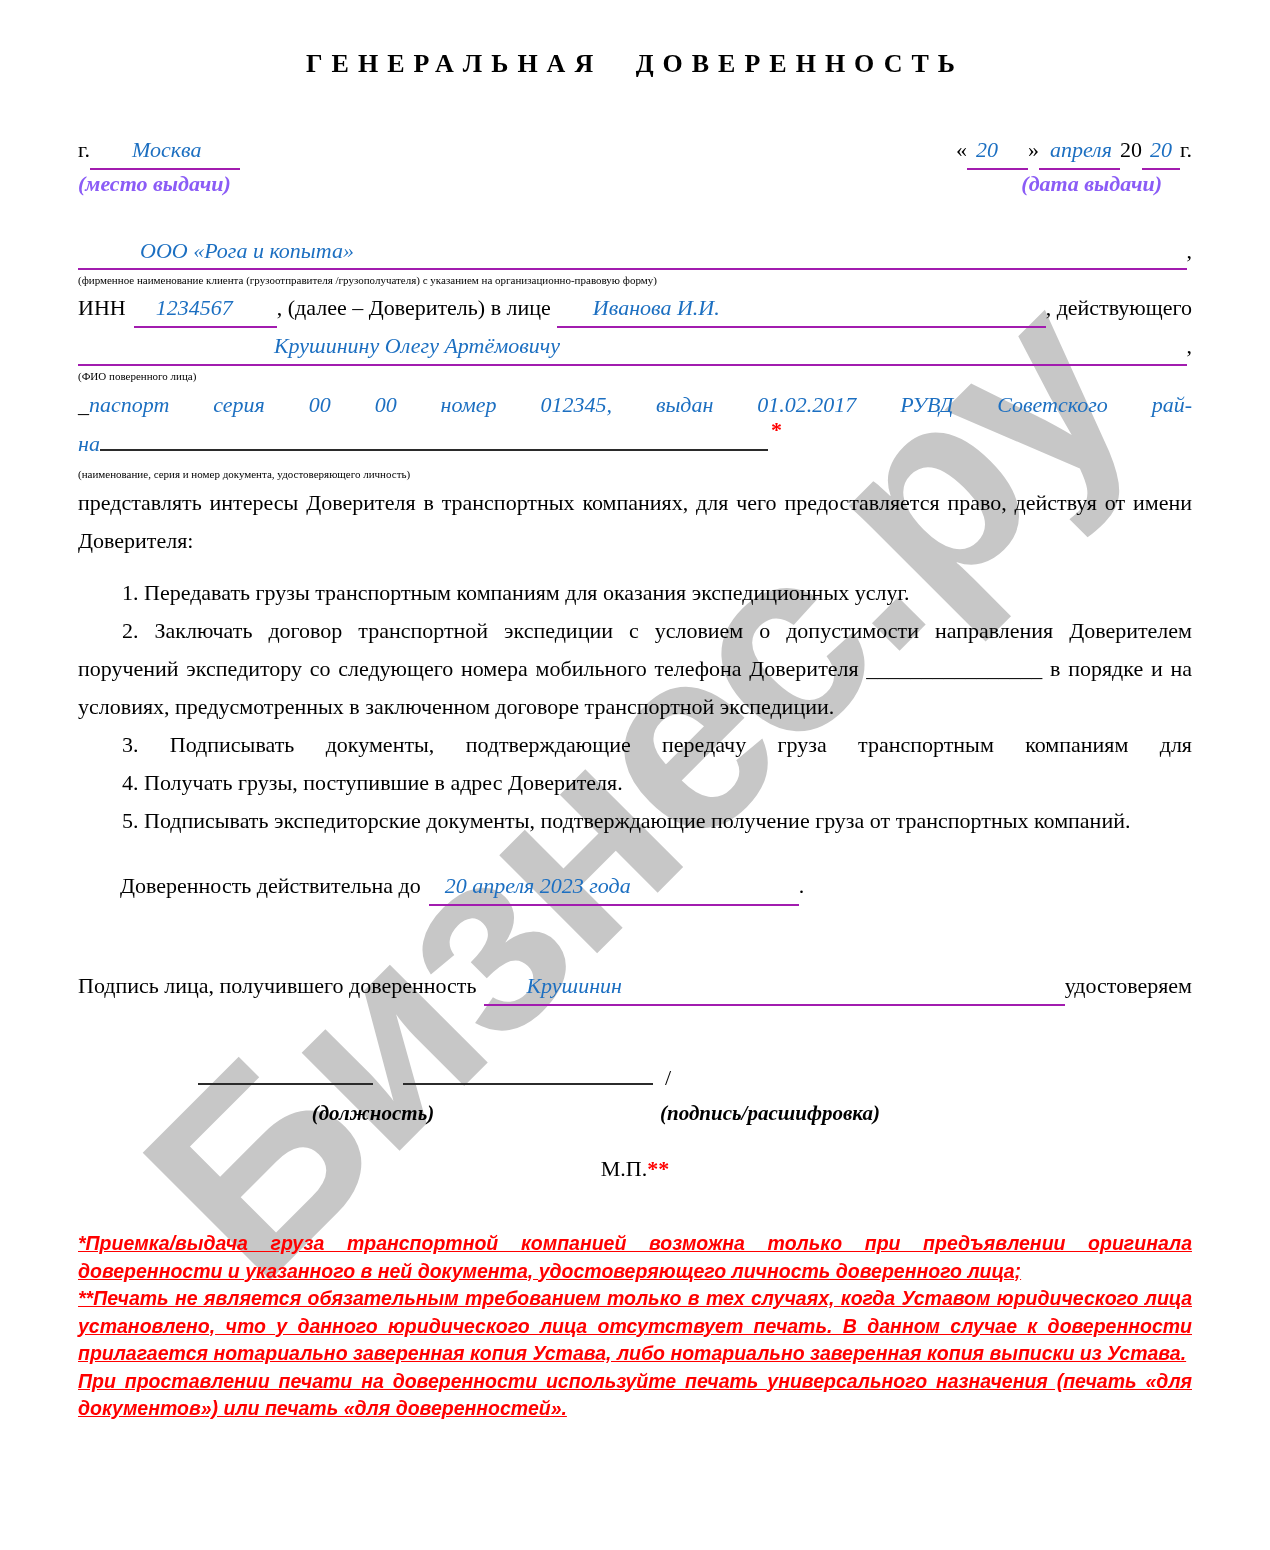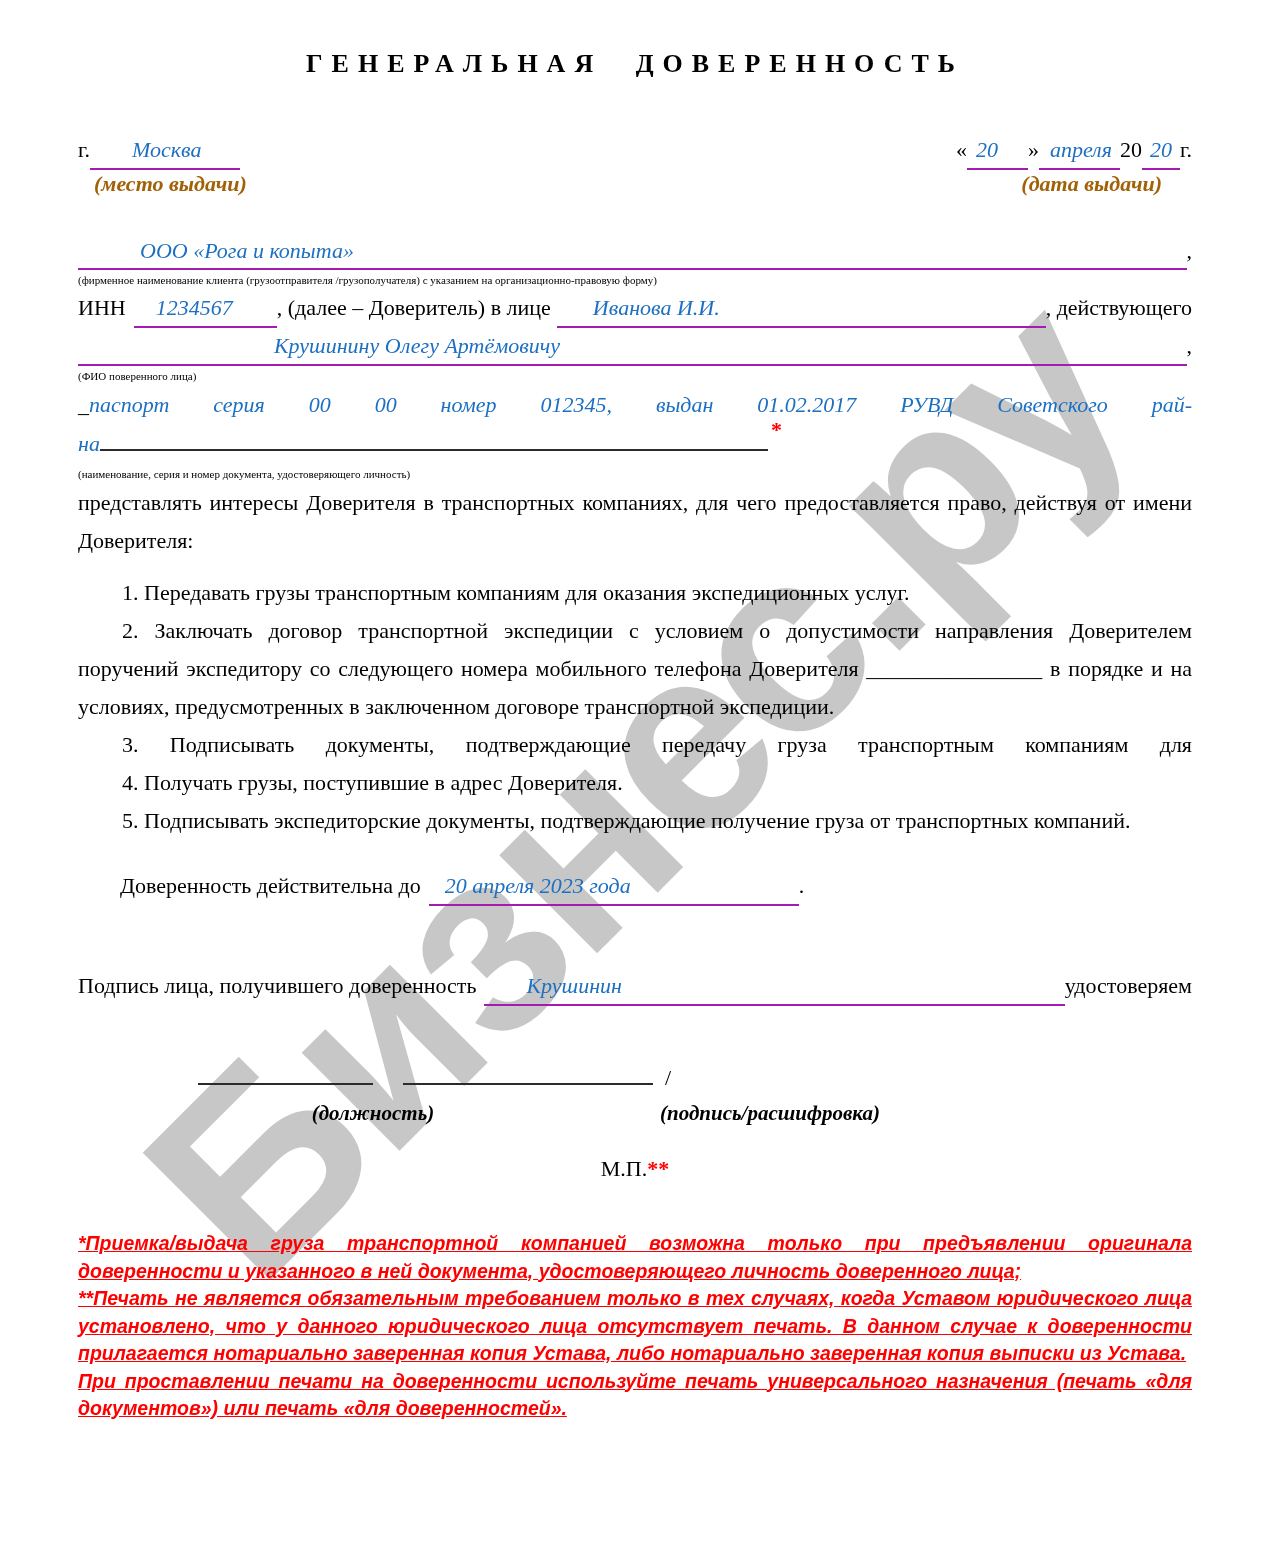--- a/index.html
+++ b/index.html
@@ -23,21 +23,21 @@
     letter-spacing:9px; word-spacing:18px; line-height:36px;
   }
   .row { display:flex; align-items:baseline; line-height:36px; }
   .nowrap { white-space:pre; }
   .ugroup { display:inline-flex; align-items:baseline; border-bottom:2px solid #a21caf; }
   .u { border-bottom:2px solid #2b2b2b; display:inline-block; }
   .sp { display:inline-block; }
   .grow { flex:1 1 auto; }
   .blue { color:#1c6fc1; font-style:italic; }
   .red { color:#ff0000; }
-  .redcap { color:#a16207; font-style:italic; font-weight:bold; font-size:22px;margin-left:16px; }
+  .redcap { color:#8b5cf6; font-style:italic; font-weight:bold; font-size:22px; }
   .smallcap { font-size:11px; text-align:left; line-height:20px; }
   .cap-left { text-align:left; }
   .cap-right { text-align:right; padding-right:30px; }
   p { margin:0; line-height:38px; }
   .j  { text-align:justify; }
   .jlast { text-align:justify; text-align-last:justify; }
   .item { text-indent:44px; }
   .fnstar { position:relative; top:-14px; font-weight:bold; margin-left:3px; }
   .sigcap { font-style:italic; font-weight:600; font-size:21px; text-align:center; }
   .mp { text-align:center; line-height:30px; }

